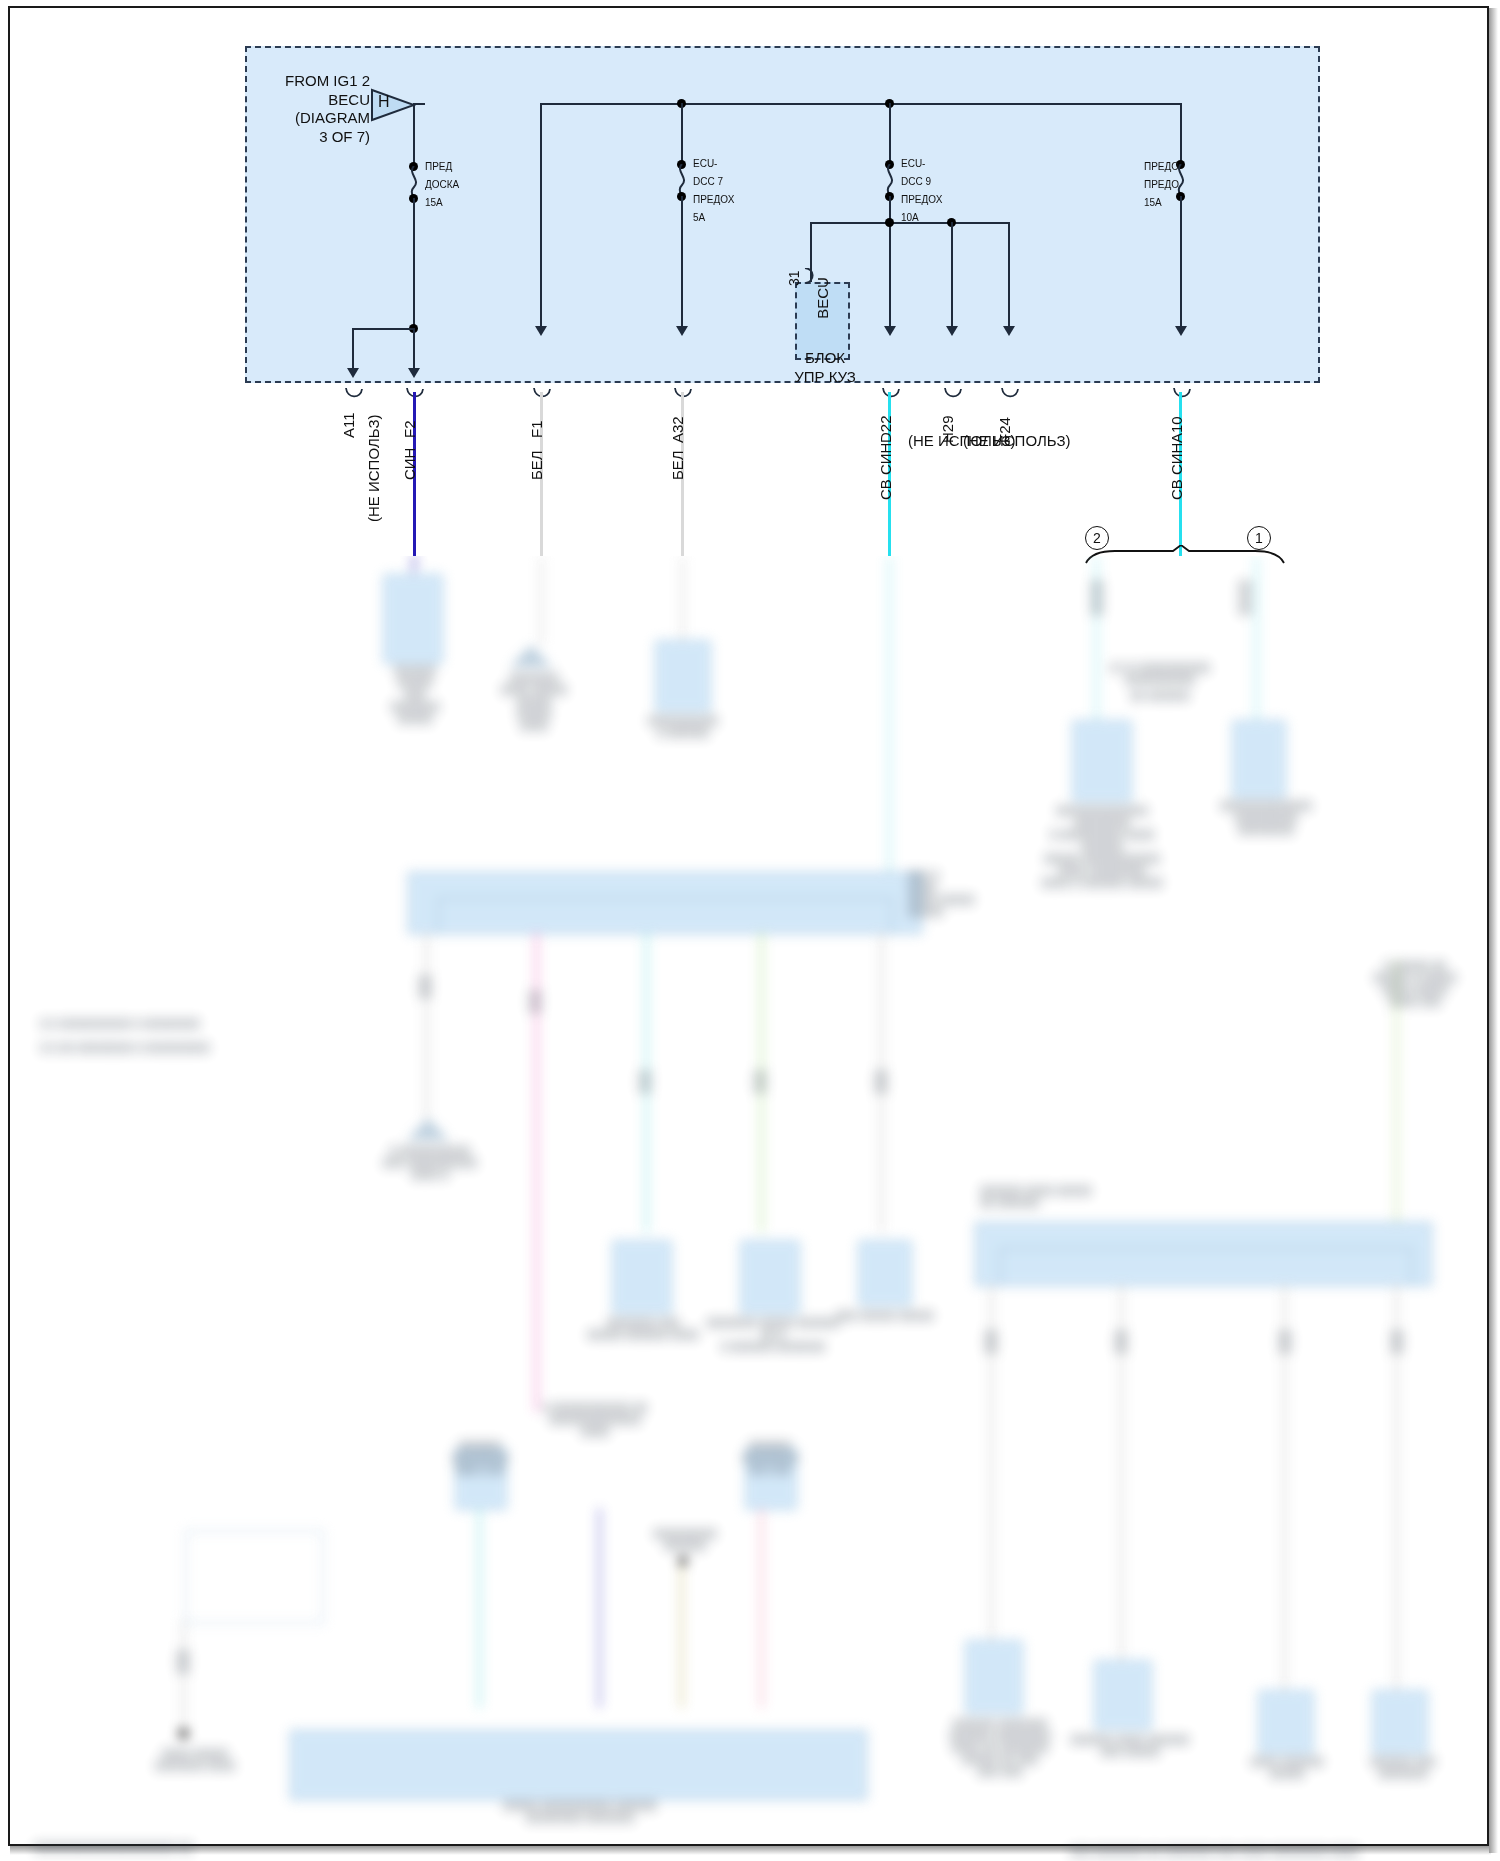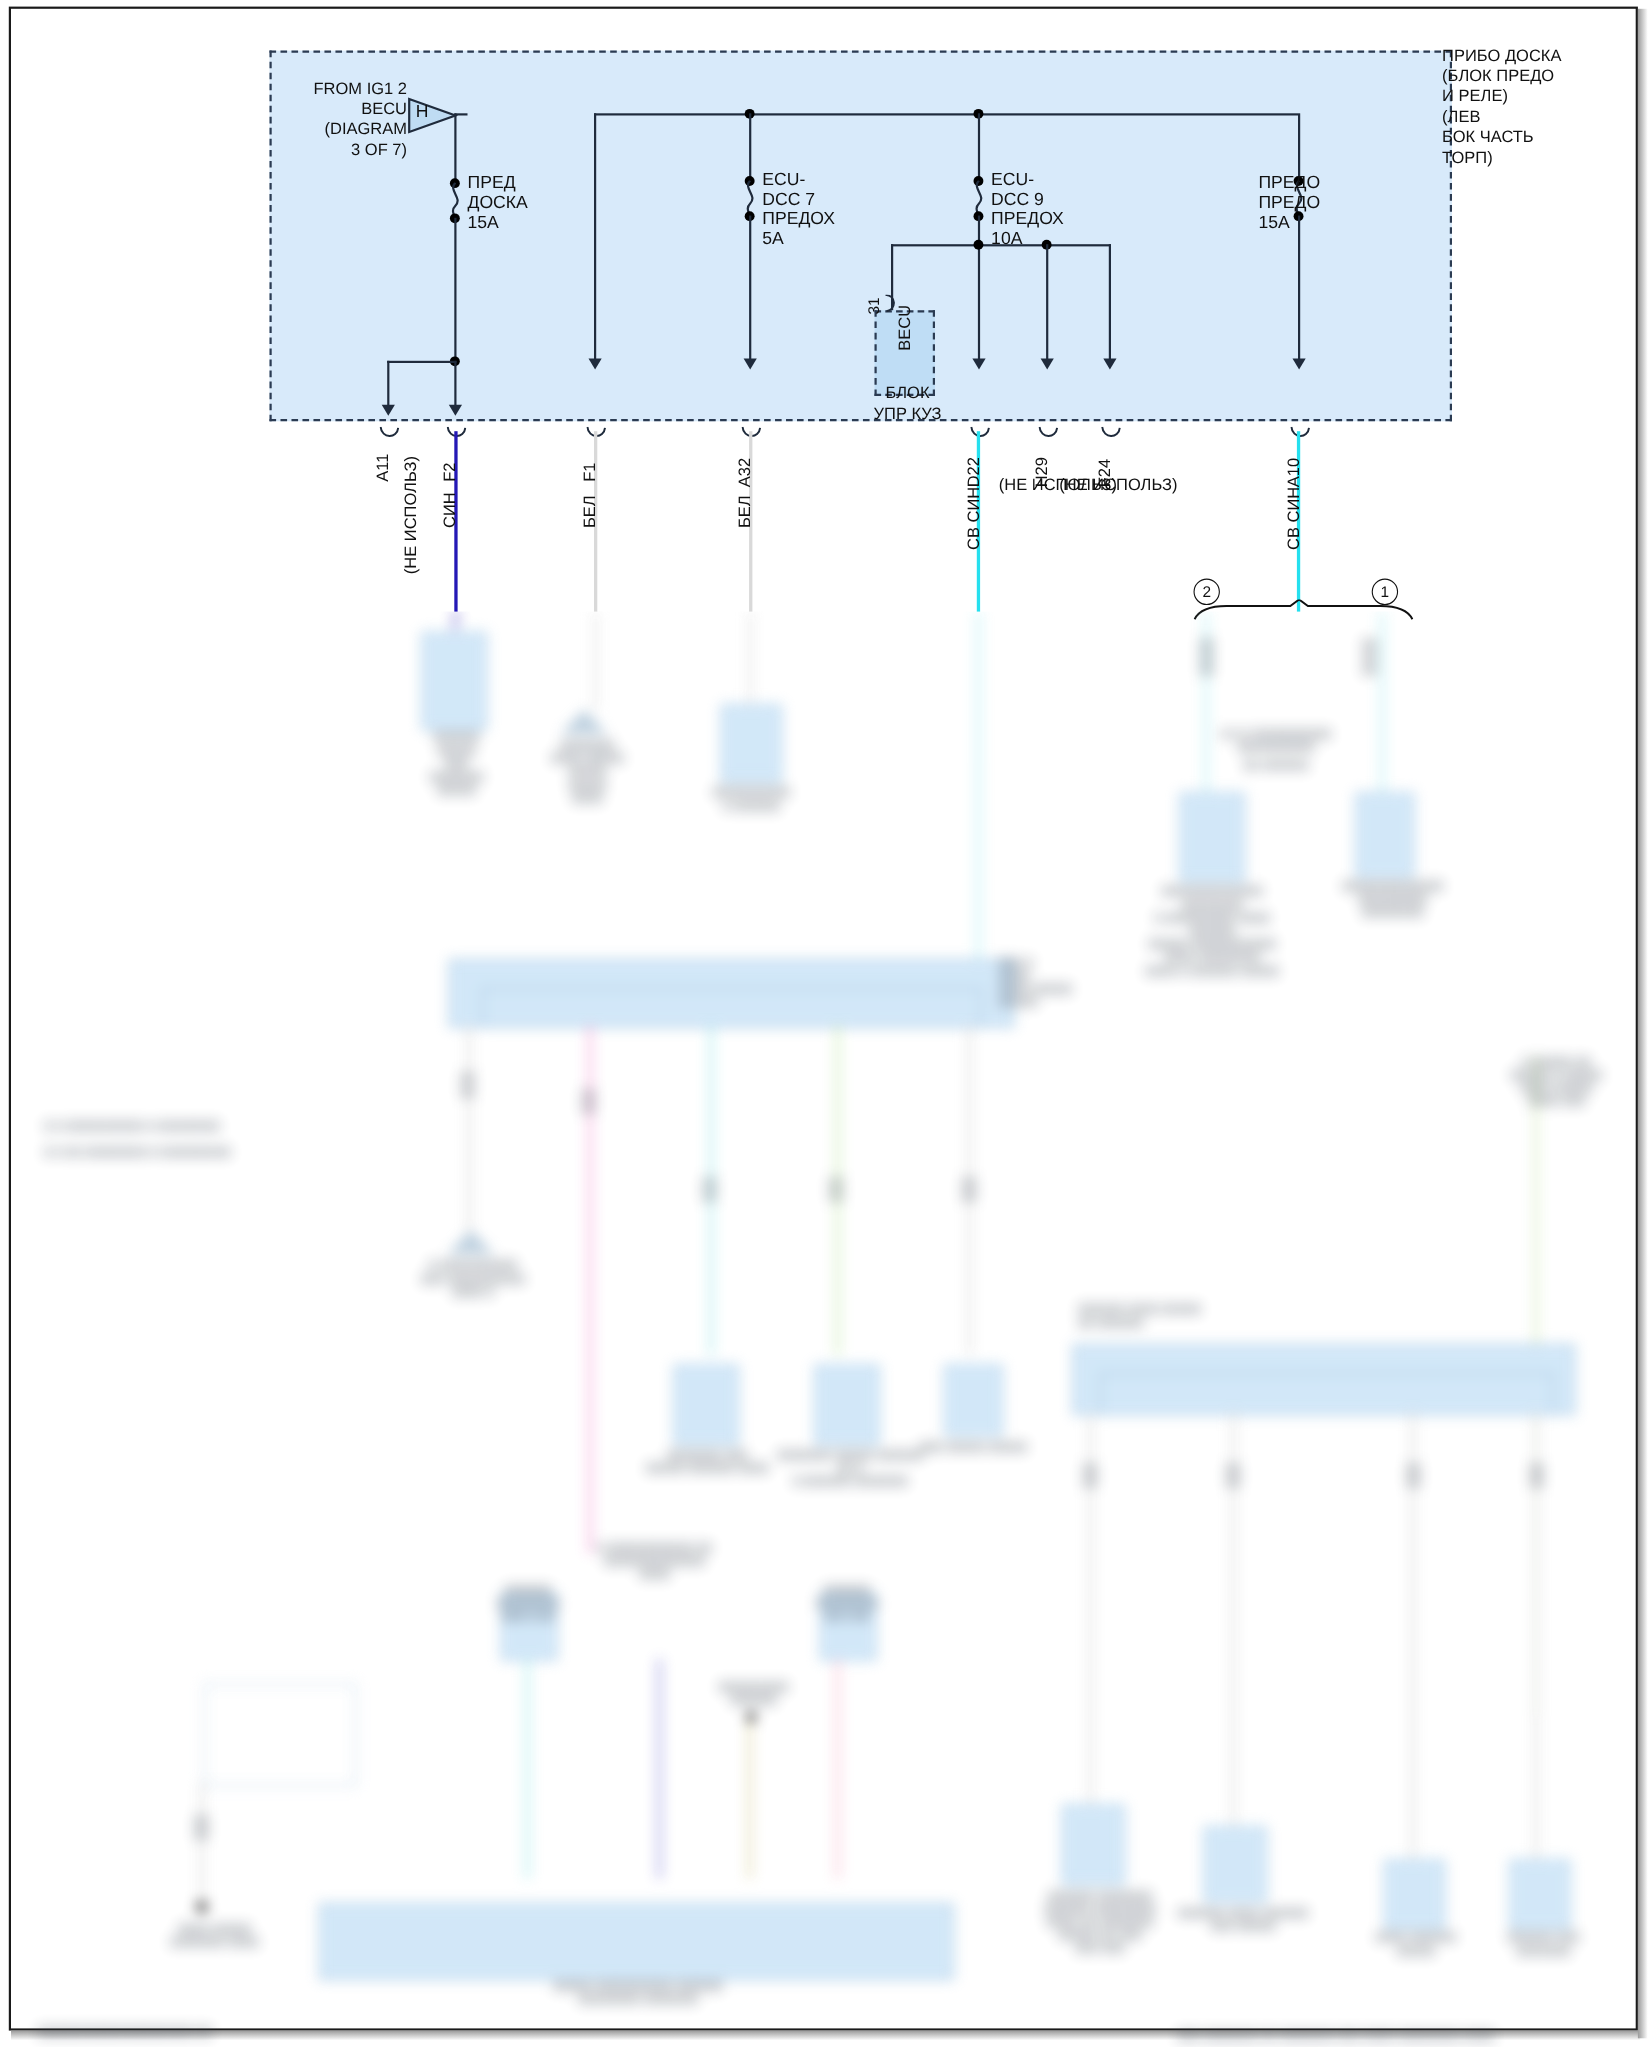--- a/index.html
+++ b/index.html
@@ -22,21 +22,21 @@
   .ln{position:absolute;background:#1f2b3c;}
   .vl{width:2px;}
   .hl{height:2px;}
 
   .dot{position:absolute;width:9px;height:9px;border-radius:50%;background:#000;}
 
   
   .fuse{position:absolute;width:14px;height:34px;}
   .fuse svg{display:block;}
 
-  .flab{position:absolute;font-size:16px;line-height:18px;color:#111;white-space:nowrap;}
+  .flab{position:absolute;font-size:10px;line-height:18px;color:#111;white-space:nowrap;}
 
   
   .arw{position:absolute;width:0;height:0;border-left:6px solid transparent;border-right:6px solid transparent;border-top:10px solid #1f2b3c;}
 
   
   .relaytri{position:absolute;}
   .relaylab{position:absolute;font-size:15px;line-height:18.5px;color:#111;text-align:right;}
 
   
   .becu{position:absolute;left:795px;top:282px;width:55px;height:78px;background:#bfddf5;border:2px dashed #2b3b52;box-sizing:border-box;}
@@ -77,28 +77,20 @@
 <div id="page">
 
   <div class="page-border"></div>
   <div class="page-shadow"></div>
   <div class="page-shadow-r"></div>
 
   <div class="sharp">
 
     <div class="fusebox"></div>
 
-    <div class="hdr">
-      <div>ПРИБО ДОСКА</div>
-      <div>(БЛОК ПРЕДО</div>
-      <div>И РЕЛЕ)</div>
-      <div>(ЛЕВ</div>
-      <div>БОК ЧАСТЬ</div>
-      <div>ТОРП)</div>
-    </div>
 
     <div class="relaylab" style="left:265px;top:72px;width:105px;">
       <div>FROM IG1 2</div>
       <div>BECU</div>
       <div>(DIAGRAM</div>
       <div>3 OF 7)</div>
     </div>
     <div class="relaytri" style="left:370px;top:88px;">
       <svg width="46" height="34" viewBox="0 0 46 34">
         <polygon points="2,2 44,17 2,32" fill="#bfdcf3" stroke="#1f2b3c" stroke-width="2"></polygon>

